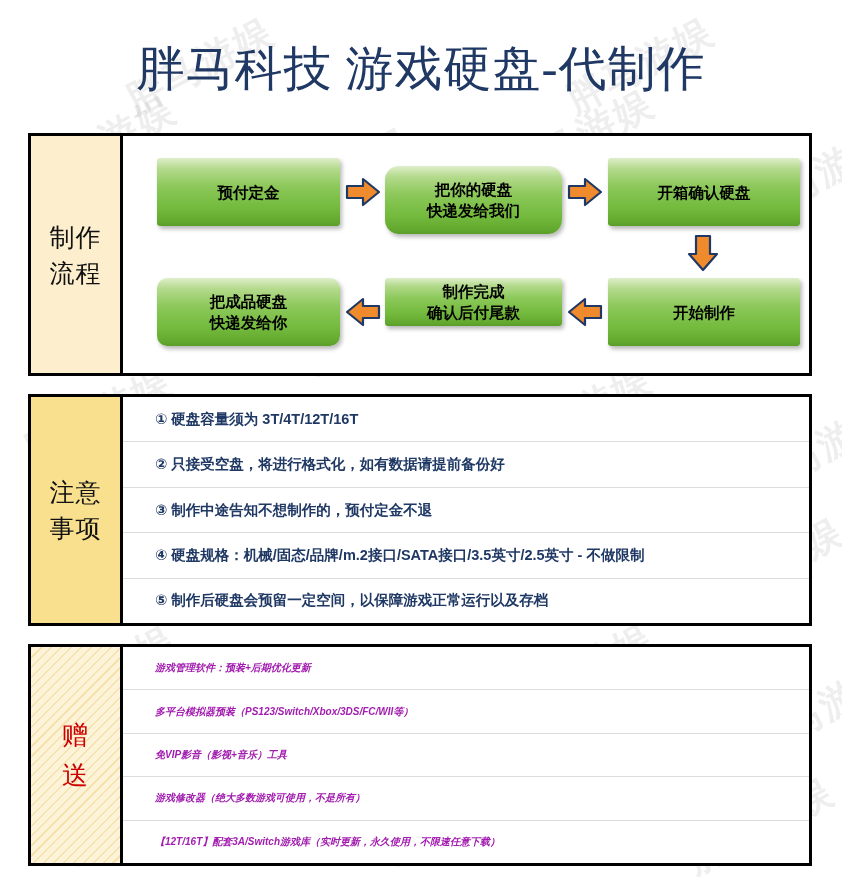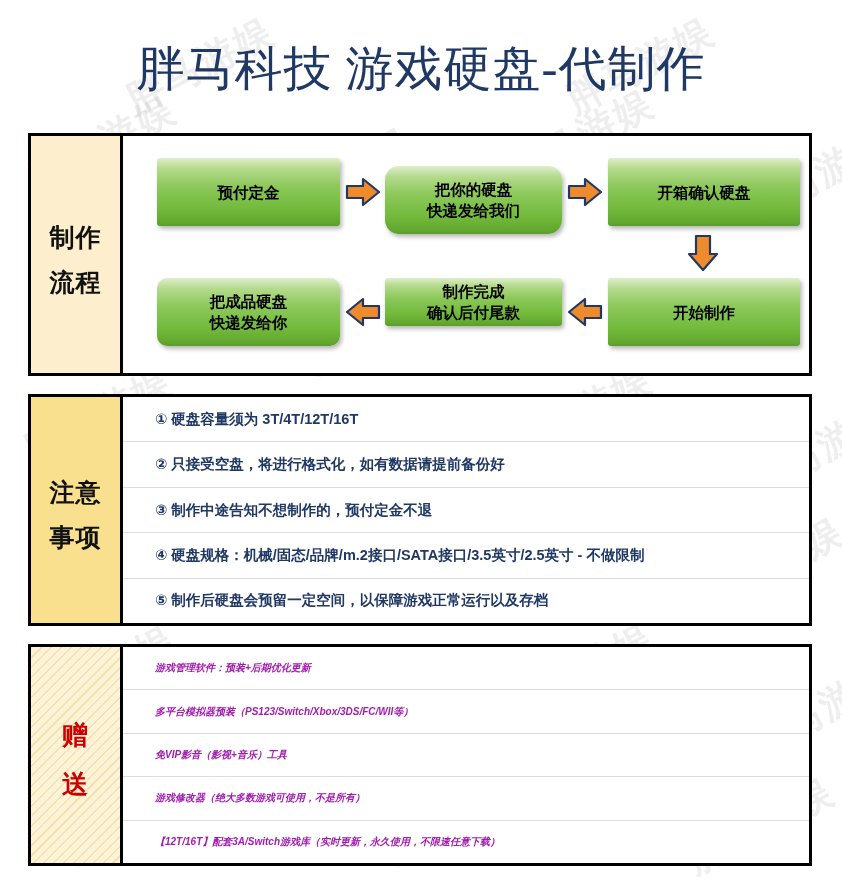--- a/index.html
+++ b/index.html
@@ -67,24 +67,23 @@
     flex: 0 0 92px;
     border-right: 3px solid #000000;
     display: flex;
     flex-direction: column;
     align-items: center;
     justify-content: center;
     text-align: center;
   }
   .side .sline {
     font-size: 25px;
-    font-weight: 700;
+    font-weight: 400;
     line-height: 36px;
     letter-spacing: 1px;
-    margin-top: 9px;
   }
   .body {
     flex: 1 1 auto;
     position: relative;
   }
 
   
   #sec-flow { left: 28px; top: 133px; width: 784px; height: 243px; }
   #sec-flow .side { background: #fdefcd; }
   #sec-flow .side .sline { color: #111111; }

